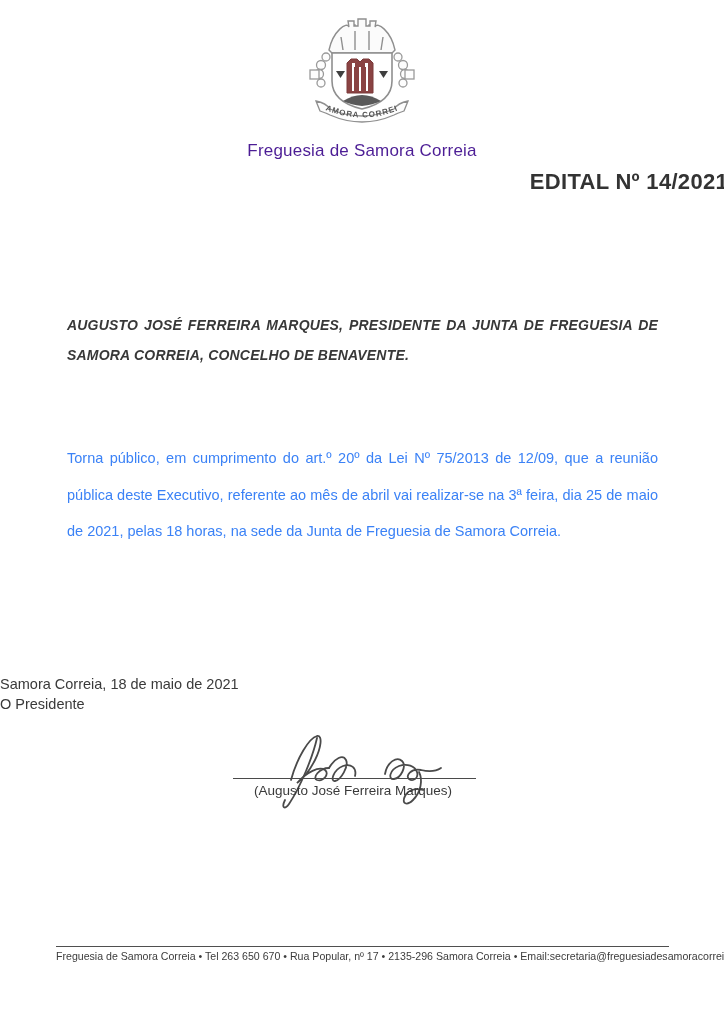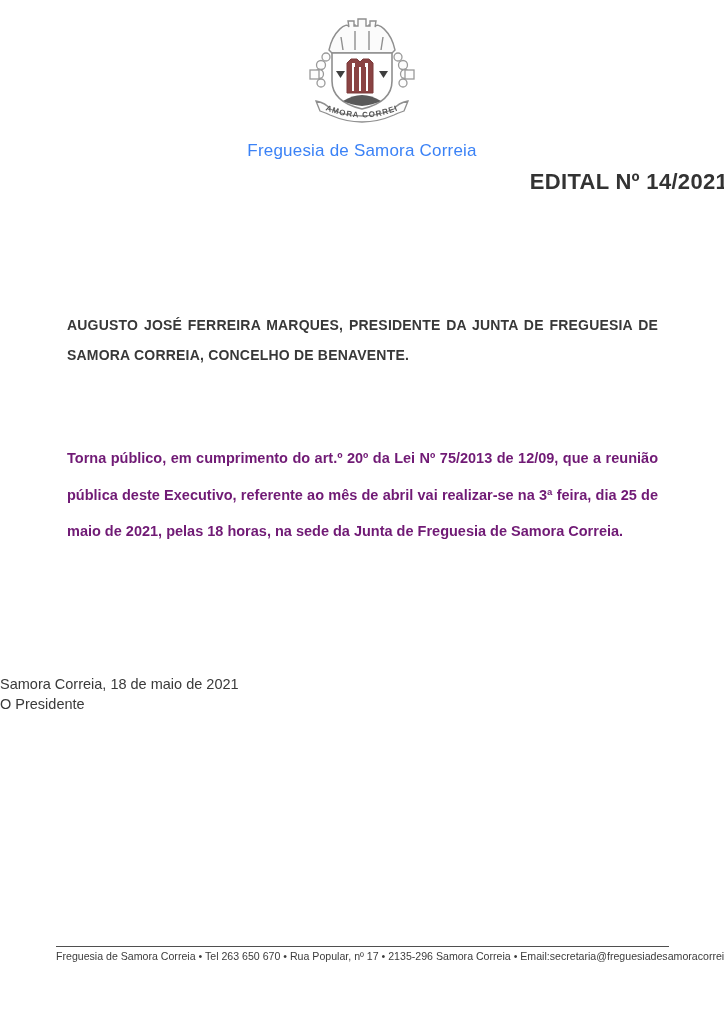--- a/index.html
+++ b/index.html
@@ -21,21 +21,21 @@
     height: 112px;
   }
   .org-title {
     position: absolute;
     top: 141px;
     left: 0;
     width: 100%;
     text-align: center;
     font-size: 17px;
     font-weight: 400;
-    color: #3b82f6;
+    color: #4c1d95;
     letter-spacing: 0.2px;
   }
   .edital-title {
     position: absolute;
     top: 169px;
     left: 4px;
     width: 100%;
     text-align: right;
     font-size: 22px;
     font-weight: 700;
@@ -47,31 +47,32 @@
     position: absolute;
     top: 310px;
     left: 67px;
     right: 66px;
     font-size: 14px;
     font-weight: 700;
     line-height: 30px;
     text-align: justify;
     color: #383838;
     letter-spacing: 0.2px;
+    font-style: italic;
   }
   .para-main {
     position: absolute;
     top: 440px;
     left: 67px;
     right: 66px;
     font-size: 14.5px;
-    font-weight: 700;
+    font-weight: 400;
     line-height: 36.5px;
     text-align: justify;
-    color: #701a75;
+    color: #3b82f6;
   }
   .place-date {
     position: absolute;
     top: 676px;
     left: 0;
     width: 100%;
     text-align: left;
     font-size: 14.5px;
     color: #3a3a3a;
   }
@@ -185,16 +186,29 @@
 
   <div class="org-title">Freguesia de Samora Correia</div>
   <div class="edital-title">EDITAL Nº 14/2021</div>
 
   <div class="para-bold">AUGUSTO JOSÉ FERREIRA MARQUES, PRESIDENTE DA JUNTA DE FREGUESIA DE SAMORA CORREIA, CONCELHO DE BENAVENTE.</div>
   <div class="para-main">Torna público, em cumprimento do art.º 20º da Lei Nº 75/2013 de 12/09, que a reunião pública deste Executivo, referente ao mês de abril vai realizar-se na 3ª feira, dia 25 de maio de 2021, pelas 18 horas, na sede da Junta de Freguesia de Samora Correia.</div>
 
   <div class="place-date">Samora Correia, 18 de maio de 2021</div>
   <div class="role">O Presidente</div>
 
+  <div class="signature-block">
+    <svg class="signature-svg" viewBox="0 0 200 78">
+      <g fill="none" stroke="#4a4a4a" stroke-width="1.8" stroke-linecap="round">
+        <path d="M18,52 C24,30 36,10 44,8 C50,7 48,20 42,32 C36,44 28,52 24,55 C34,44 46,38 52,42 C57,46 50,54 44,52 C39,50 46,40 56,40"></path>
+        <path d="M44,10 C40,28 28,58 16,76 C12,82 8,80 12,72"></path>
+        <path d="M56,40 C62,30 70,26 73,32 C76,38 68,52 62,53 C57,54 60,42 70,38 C78,35 84,40 82,48"></path>
+        <path d="M112,46 C114,34 124,28 129,33 C134,38 128,50 121,51 C115,52 116,42 126,38 C134,35 142,38 144,44 C146,50 140,54 136,51 C132,48 138,40 148,42 C156,44 162,44 168,40"></path>
+        <path d="M146,44 C150,52 148,64 140,72 C134,78 128,76 132,68 C135,62 142,60 150,62"></path>
+      </g>
+    </svg>
+    <div class="signature-line"></div>
+    <div class="signer-name">(Augusto José Ferreira Marques)</div>
+  </div>
 
   <div class="footer">Freguesia de Samora Correia • Tel 263 650 670 • Rua Popular, nº 17 • 2135-296 Samora Correia • Email:secretaria@freguesiadesamoracorreia.pt</div>
 
 </div>
 
 </body></html>

